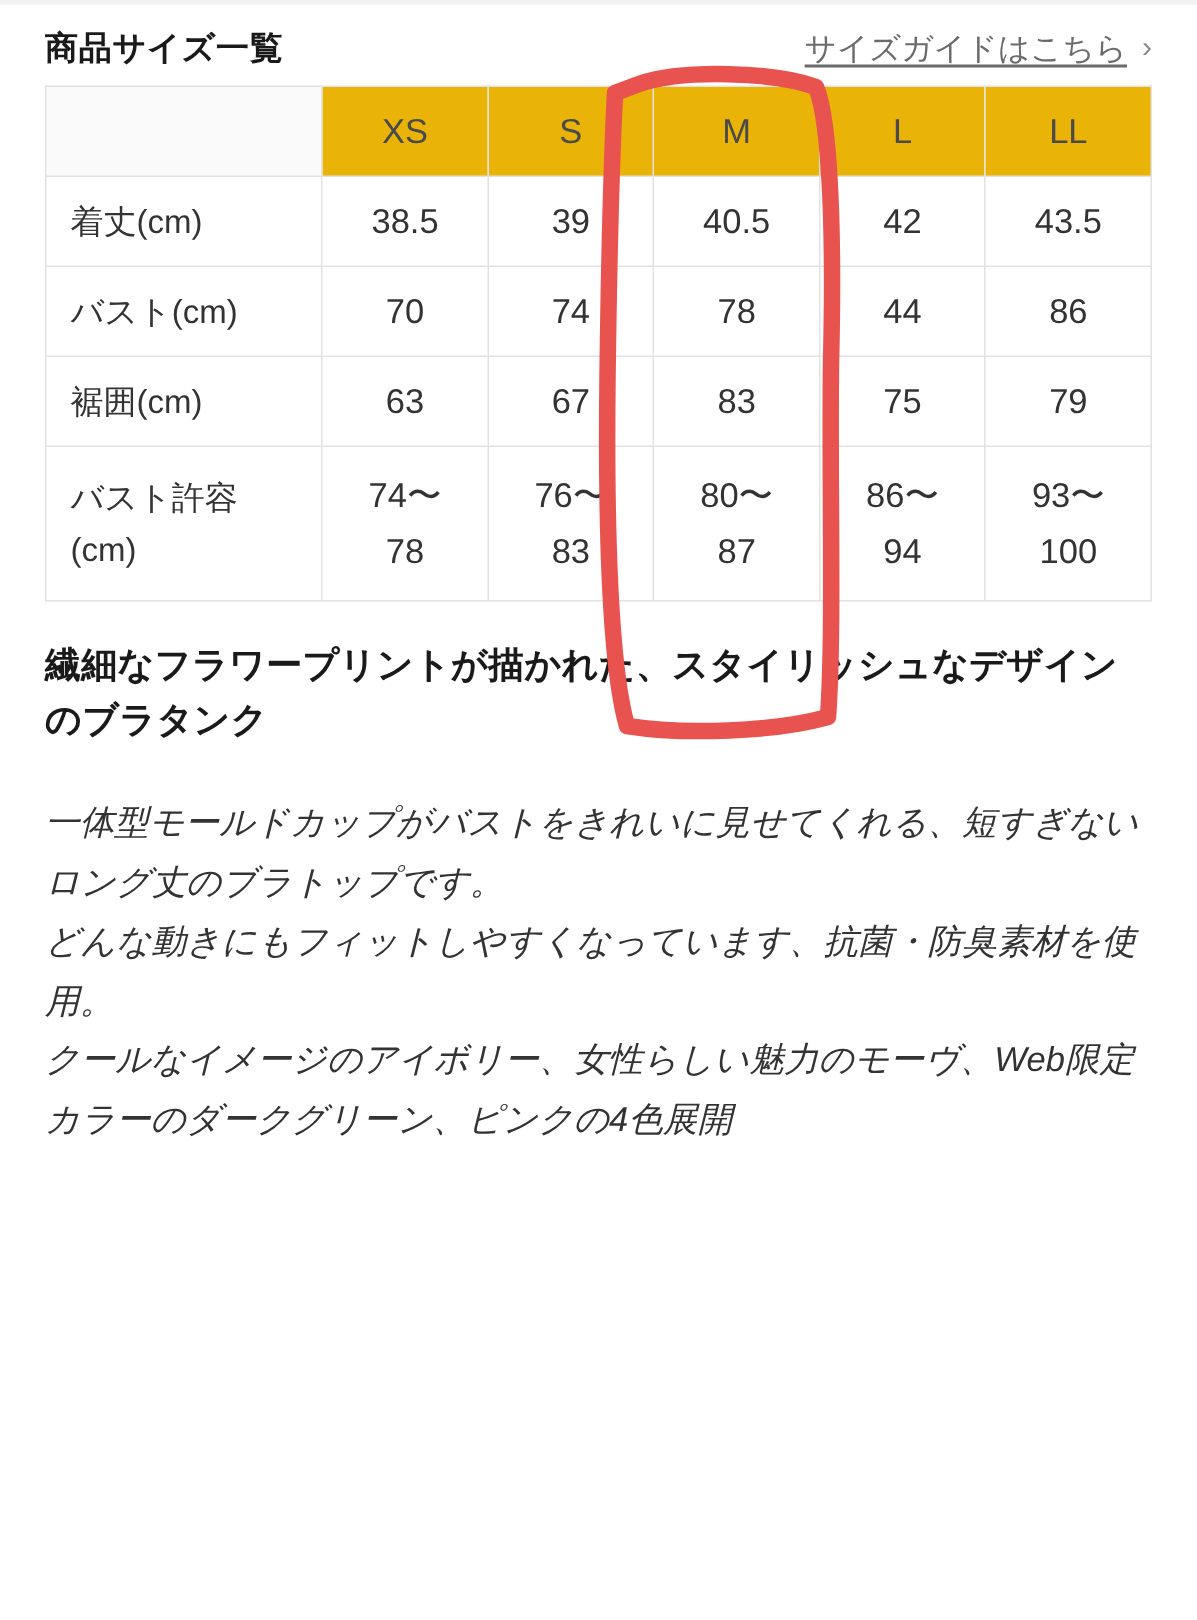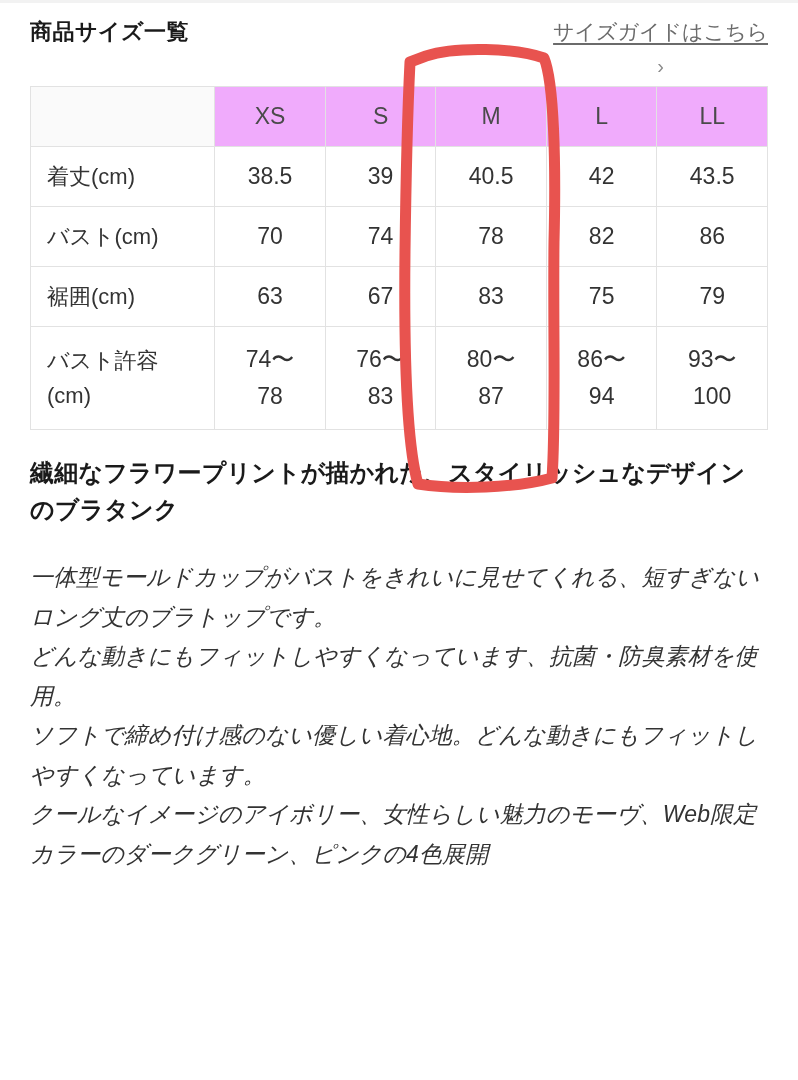--- a/index.html
+++ b/index.html
@@ -35,21 +35,20 @@
   .section-title {
     font-size: 22px;
     font-weight: bold;
     color: #1a1a1a;
     letter-spacing: 0.5px;
   }
   .guide-link-wrap {
     display: flex;
     align-items: center;
     gap: 10px;
-    flex-direction: column;
   }
   .guide-link {
     font-size: 21px;
     color: #6b6b6b;
     text-decoration: underline;
     text-underline-offset: 4px;
   }
   .chevron {
     font-size: 20px;
     color: #8a8a8a;
@@ -67,21 +66,21 @@
   table.size-table td {
     border: 1px solid #e2e2e2;
     text-align: center;
     font-size: 23px;
     font-weight: normal;
     color: #333333;
     padding: 14px 4px;
     height: 60px;
   }
   table.size-table thead th {
-    background: #f0abfc;
+    background: #eab308;
     color: #4a4a4a;
   }
   table.size-table thead th.corner {
     background: #fafafa;
   }
   table.size-table tbody td.rowhead {
     text-align: left;
     padding-left: 16px;
     font-size: 22px;
     color: #333333;
@@ -159,21 +158,21 @@
           <td>39</td>
           <td>40.5</td>
           <td>42</td>
           <td>43.5</td>
         </tr>
         <tr>
           <td class="rowhead">バスト(cm)</td>
           <td>70</td>
           <td>74</td>
           <td>78</td>
-          <td>82</td>
+          <td>44</td>
           <td>86</td>
         </tr>
         <tr>
           <td class="rowhead">裾囲(cm)</td>
           <td>63</td>
           <td>67</td>
           <td>83</td>
           <td>75</td>
           <td>79</td>
         </tr>
@@ -211,18 +210,17 @@
     <svg width="180" height="452" viewBox="0 0 180 452" xmlns="http://www.w3.org/2000/svg">
       <path d="M30 14 C 60 4, 120 6, 148 16 C 158 40, 160 120, 158 200 C 157 290, 160 380, 156 436 C 120 446, 60 448, 22 442 C 10 400, 8 300, 9 210 C 10 130, 12 60, 14 20 Z" fill="none" stroke="#e8534f" stroke-width="11" stroke-linecap="round" stroke-linejoin="round"></path>
     </svg>
   </div>
 
   <div class="desc-block">
     <div class="desc-lead">繊細なフラワープリントが描かれた、スタイリッシュなデザインのブラタンク</div>
     <div class="desc-body">
       <p>一体型モールドカップがバストをきれいに見せてくれる、短すぎないロング丈のブラトップです。</p>
       <p>どんな動きにもフィットしやすくなっています、抗菌・防臭素材を使用。</p>
-      <p>ソフトで締め付け感のない優しい着心地。どんな動きにもフィットしやすくなっています。</p>
       <p>クールなイメージのアイボリー、女性らしい魅力のモーヴ、Web限定カラーのダークグリーン、ピンクの4色展開</p>
     </div>
   </div>
 
 </div>
 
 </body></html>

